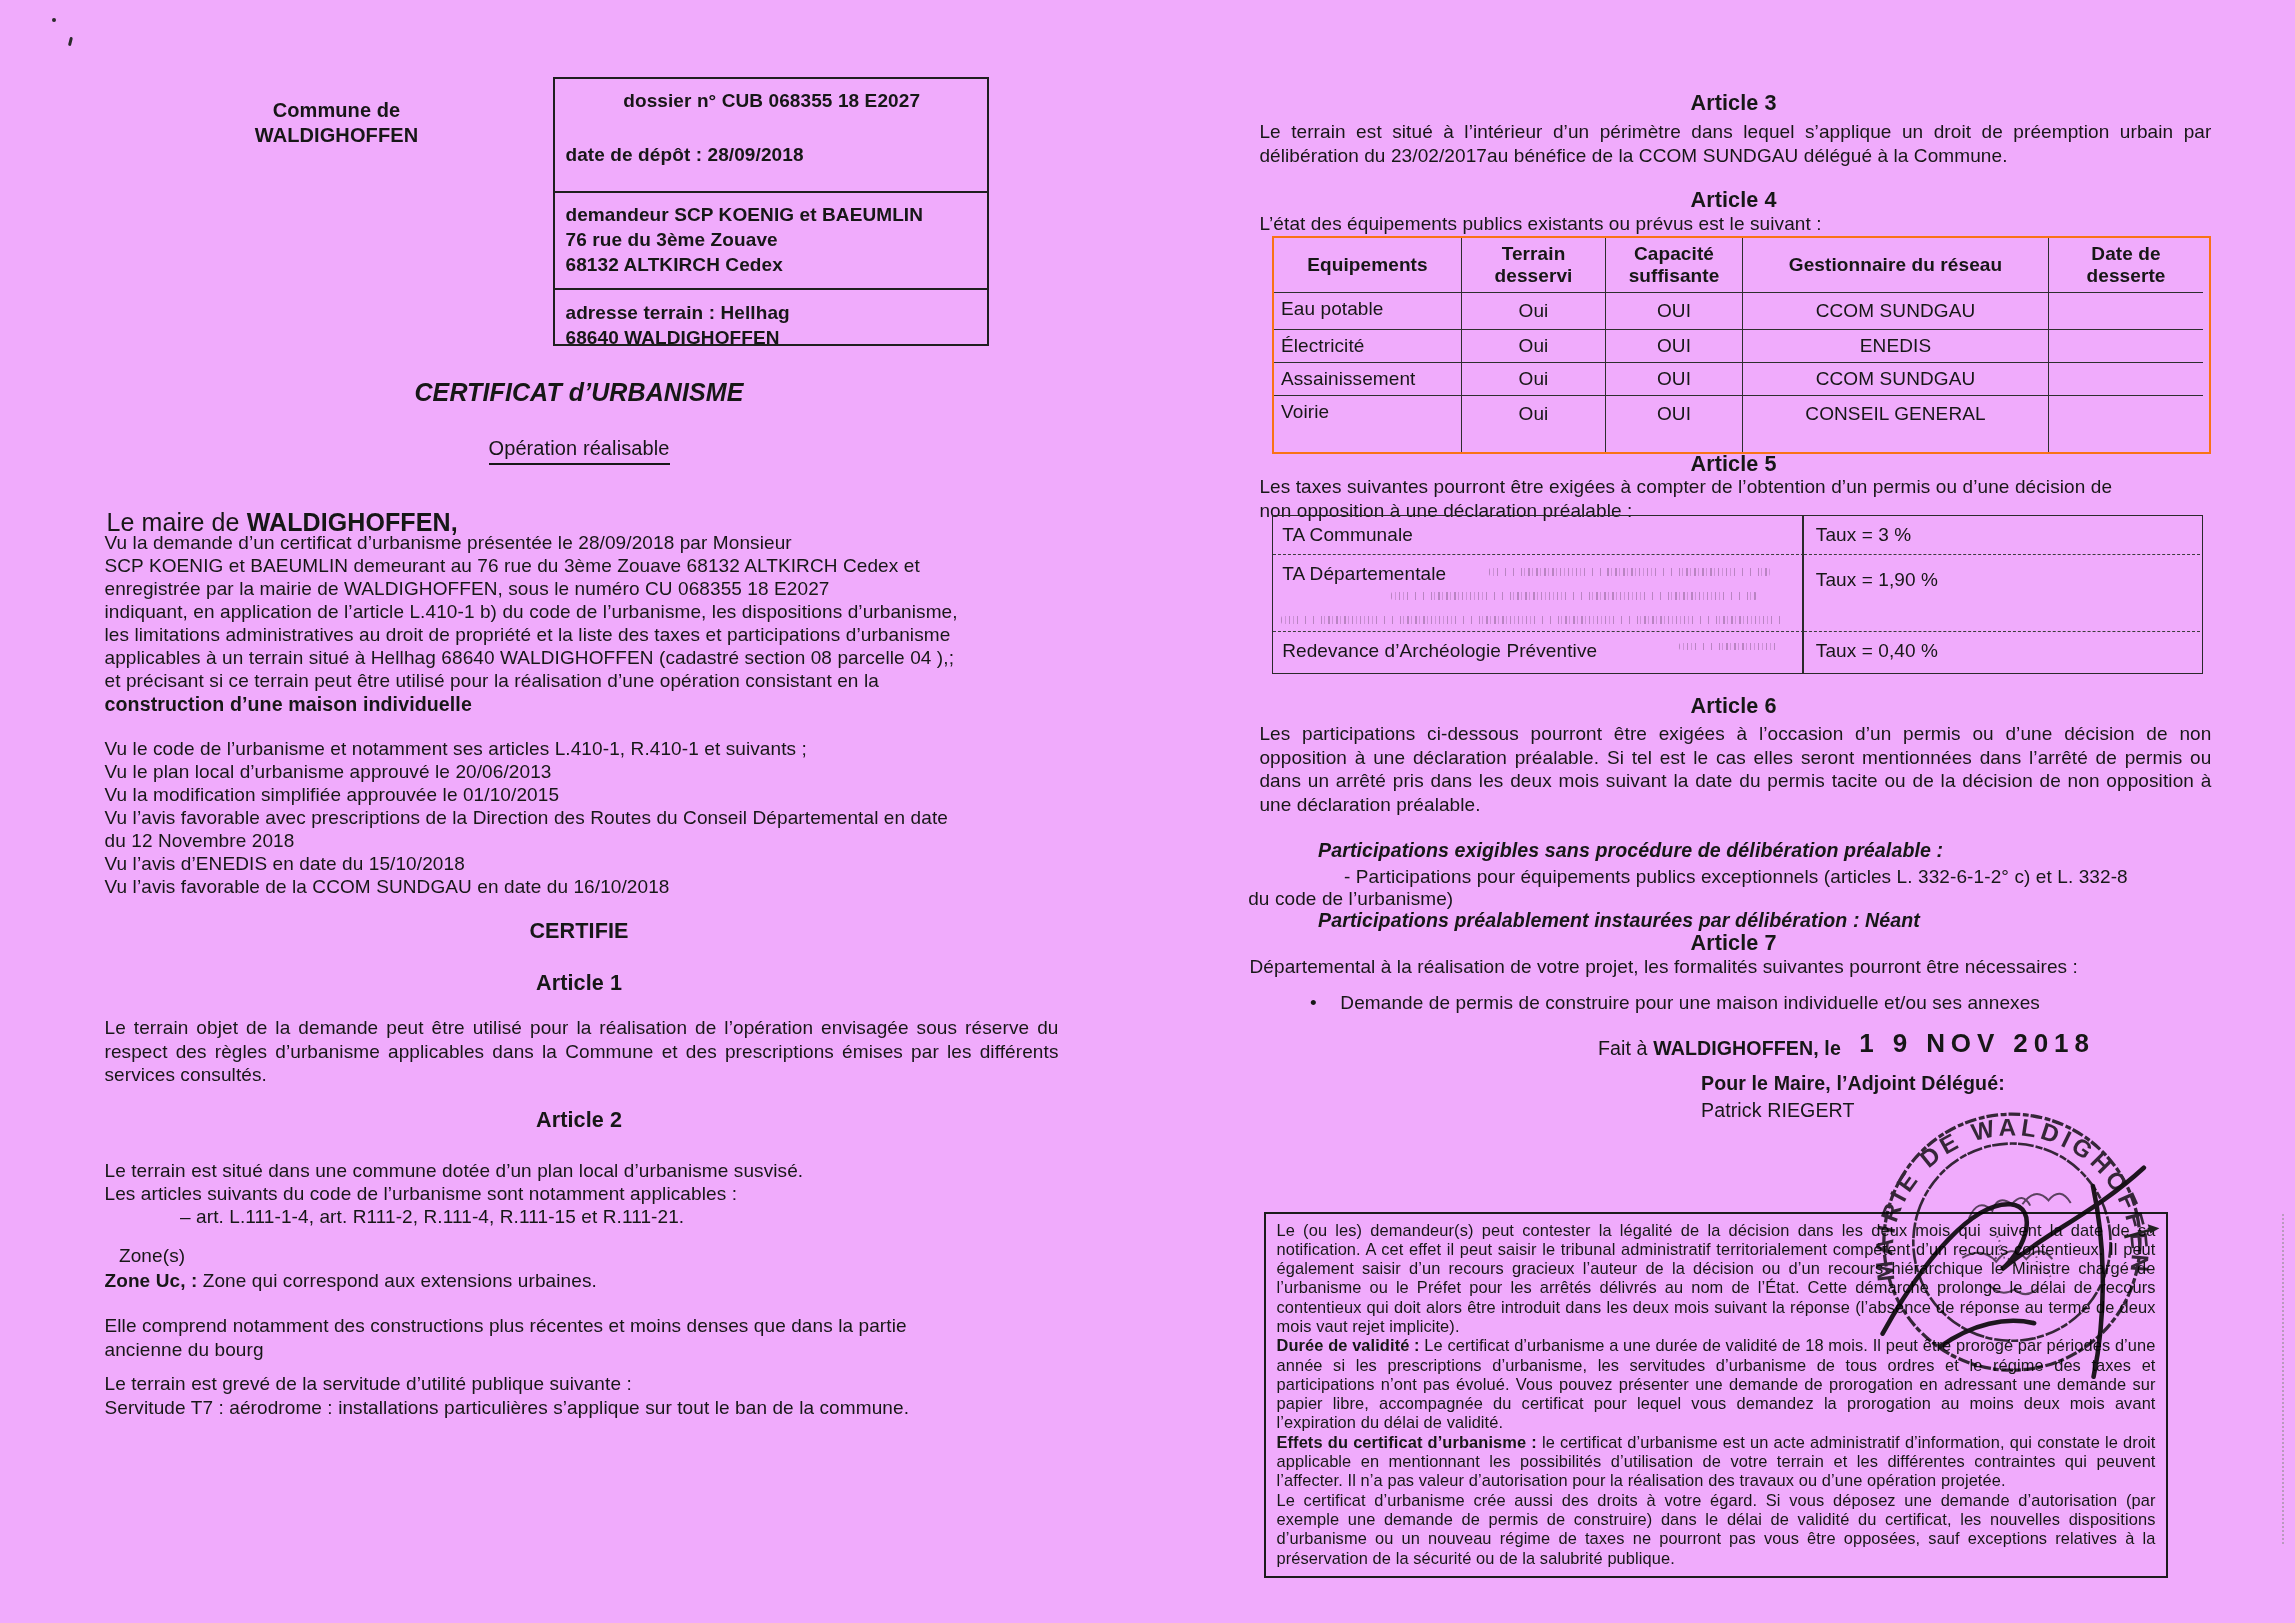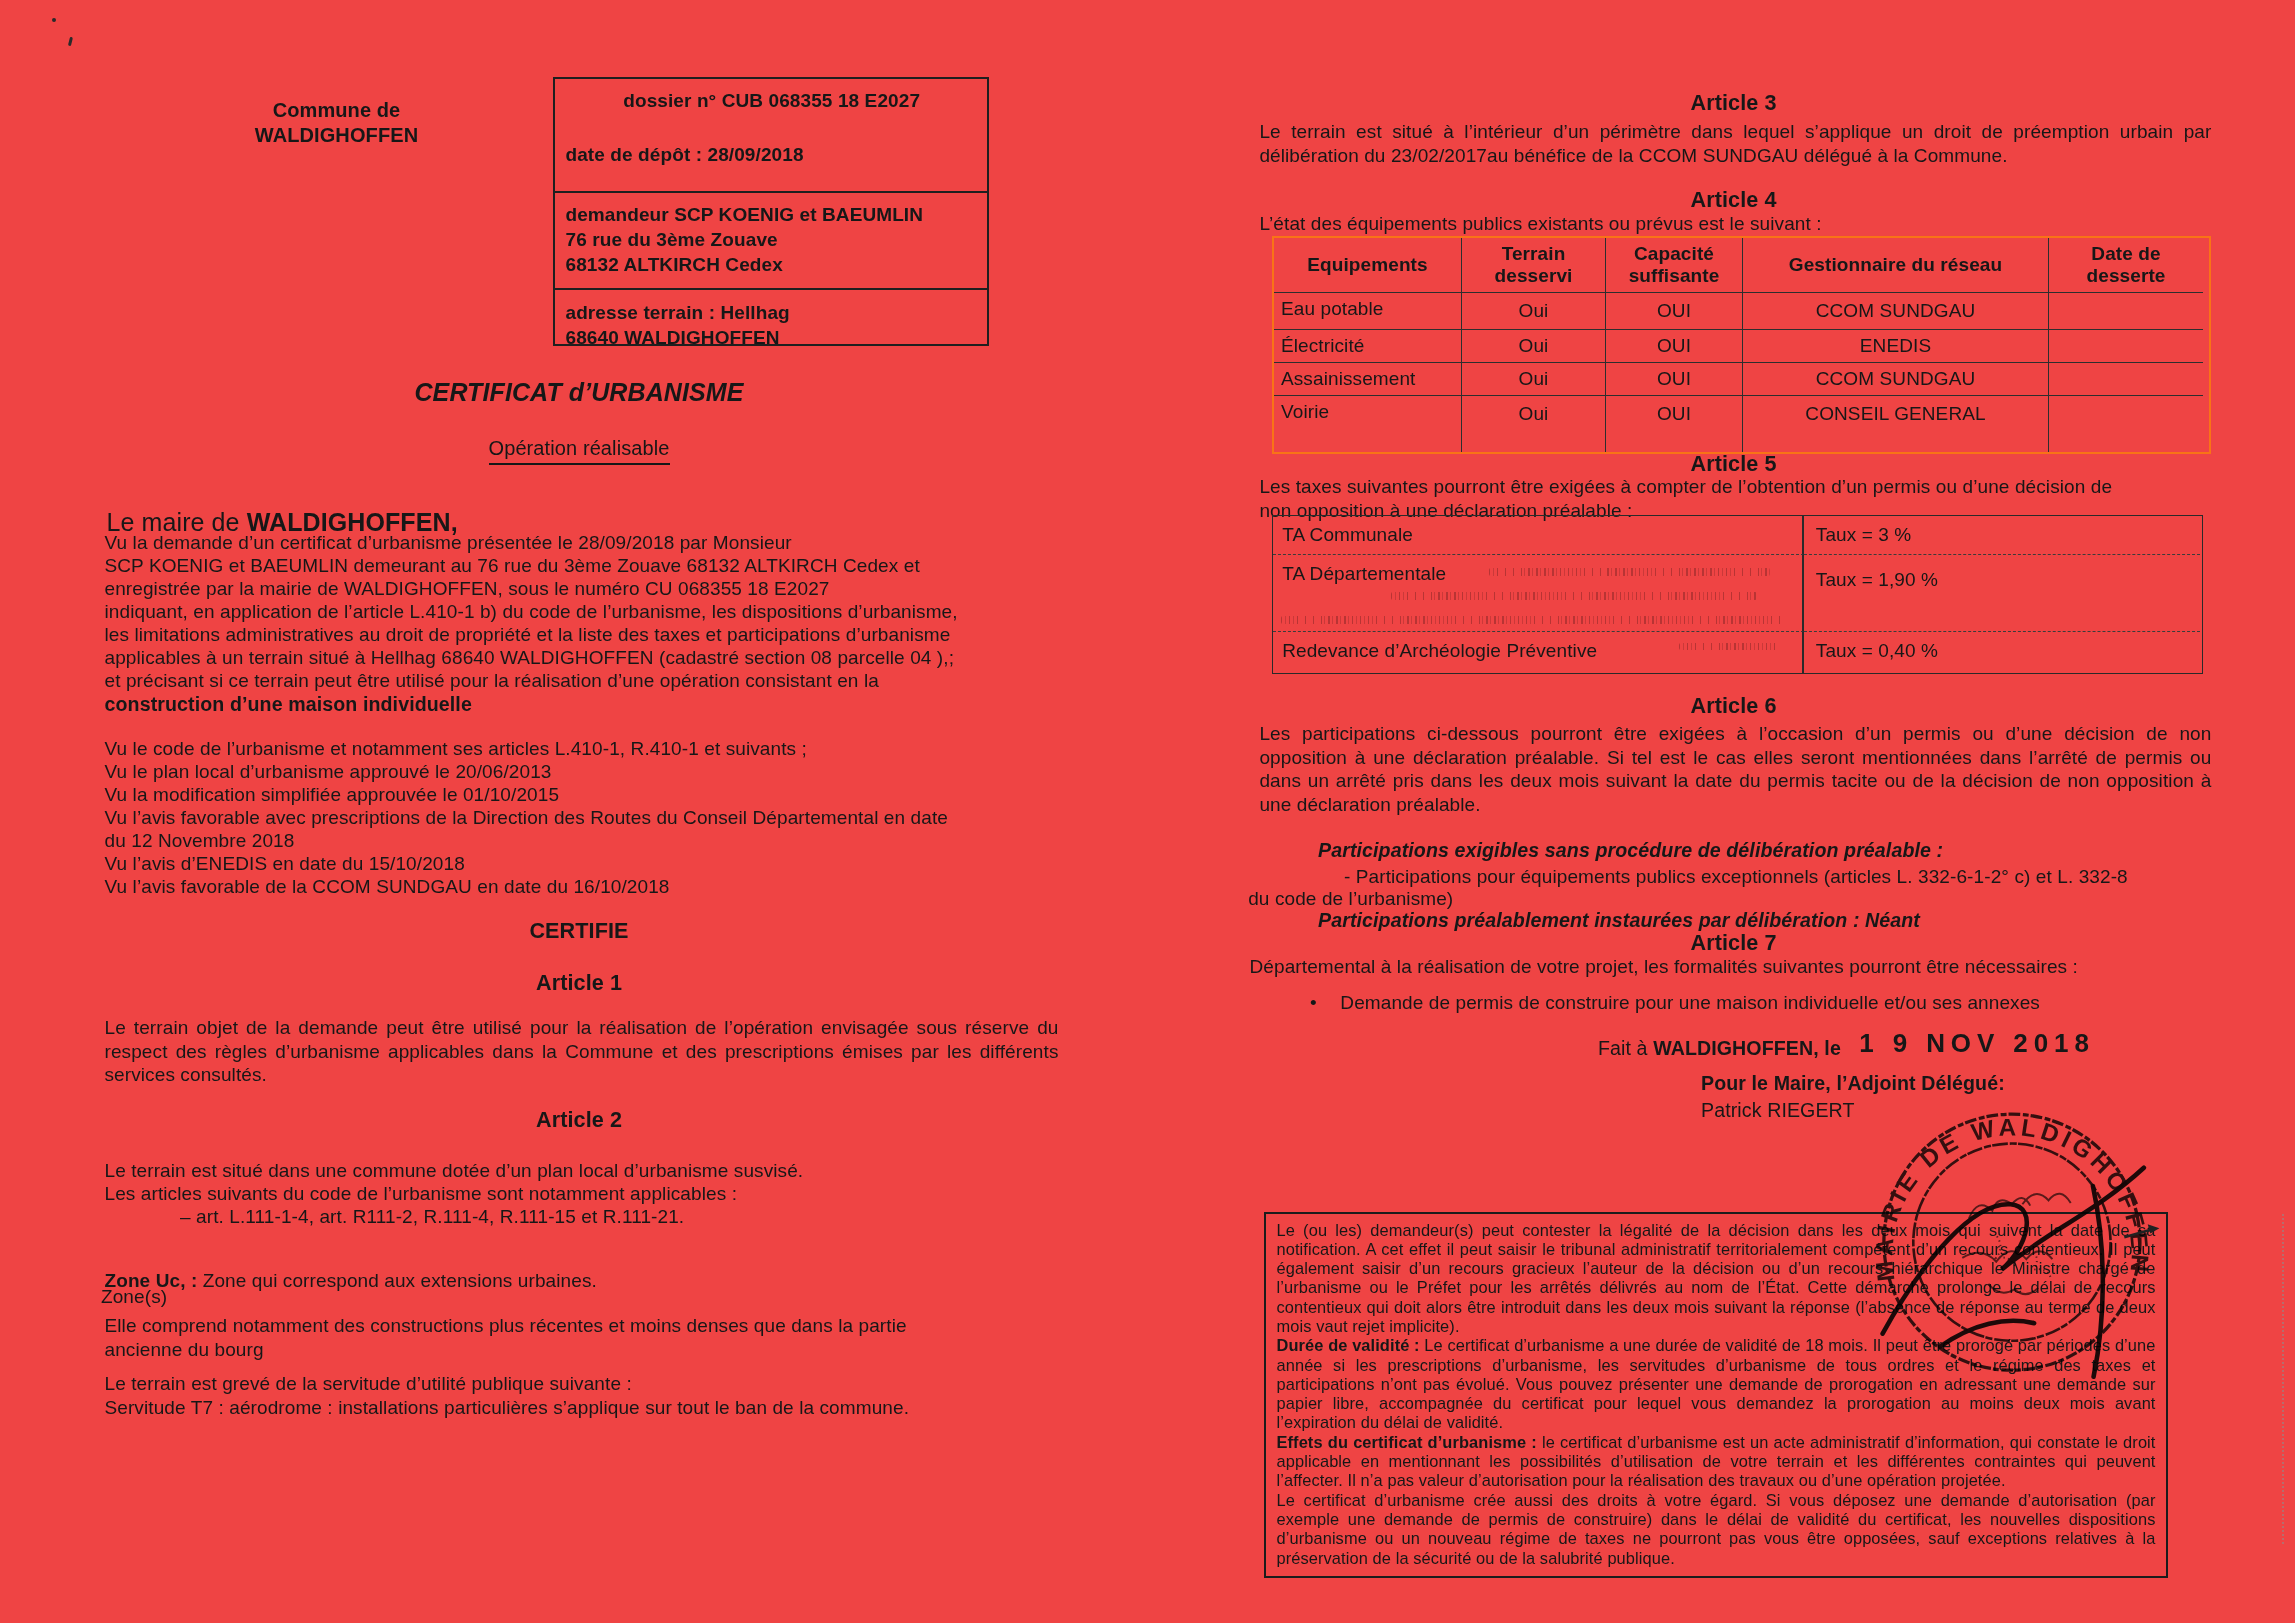--- a/index.html
+++ b/index.html
@@ -1,19 +1,19 @@
 <!DOCTYPE html>
 <html style="font-size:10.5px"><head>
 <meta charset="utf-8">
 <style>
   html,body{margin:0;padding:0;background:#ffffff;}
   body{width:2295px;height:1623px;position:relative;overflow:hidden;
        font-family:"Liberation Sans",sans-serif;color:#171717;
        font-size:19px;letter-spacing:0.1px;}
-  #doc{position:absolute;inset:0;background:#ef4444;}
+  #doc{position:absolute;inset:0;background:#f0abfc;}
   .abs{position:absolute;}
   .b{font-weight:700;}
   .i{font-style:italic;}
   .c{text-align:center;}
   .j{text-align:justify;}
   .pre{white-space:pre-line;}
   .lh35{line-height:23px;}
   .lh36{line-height:23.6px;}
   .lh38{line-height:25px;}
   .head{font-weight:700;font-size:21.6px;}
@@ -122,21 +122,21 @@
     <div class="abs c head" style="left:0;top:918px;width:962px;">CERTIFIE</div>
 
     <div class="abs c head" style="left:0;top:970px;width:962px;">Article 1</div>
     <div class="abs j lh36" style="left:6.5px;top:1016px;width:954px;">Le terrain objet de la demande peut être utilisé pour la réalisation de l’opération envisagée sous réserve du respect des règles d’urbanisme applicables dans la Commune et des prescriptions émises par les différents services consultés.</div>
 
     <div class="abs c head" style="left:0;top:1107px;width:962px;">Article 2</div>
     <div class="abs pre lh35" style="left:6.5px;top:1159px;width:958px;">Le terrain est situé dans une commune dotée d’un plan local d’urbanisme  susvisé.
 Les articles suivants du code de l’urbanisme sont notamment applicables :</div>
     <div class="abs" style="left:82px;top:1206px;">–      art. L.111-1-4, art. R111-2, R.111-4, R.111-15 et R.111-21.</div>
 
-    <div class="abs" style="left:3px;top:1245px;margin-top:41px;">Zone(s)</div>
+    <div class="abs" style="left:21px;top:1245px;">Zone(s)</div>
     <div class="abs" style="left:6.5px;top:1270px;">
       <span class="b">Zone Uc, :</span><span>  Zone qui correspond aux extensions urbaines.</span>
     </div>
     <div class="abs pre lh36" style="left:6.5px;top:1294px;width:958px;margin-top:20px;">Elle comprend notamment des constructions plus récentes et moins denses que dans la partie
 ancienne du bourg</div>
 
     <div class="abs pre lh36" style="left:6.5px;top:1372px;width:958px;">Le terrain est grevé de la servitude d’utilité publique suivante :
 Servitude T7 : aérodrome : installations particulières s’applique sur tout le ban de la commune.</div>
   </div>
 

